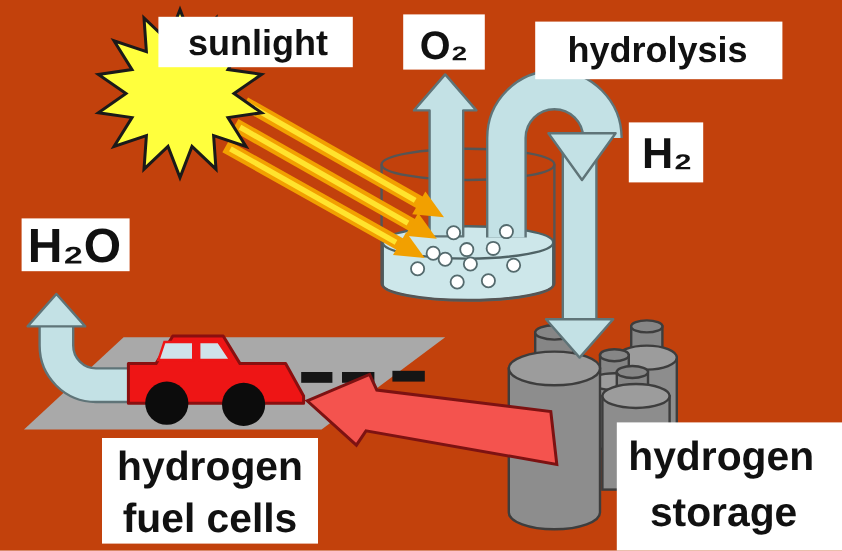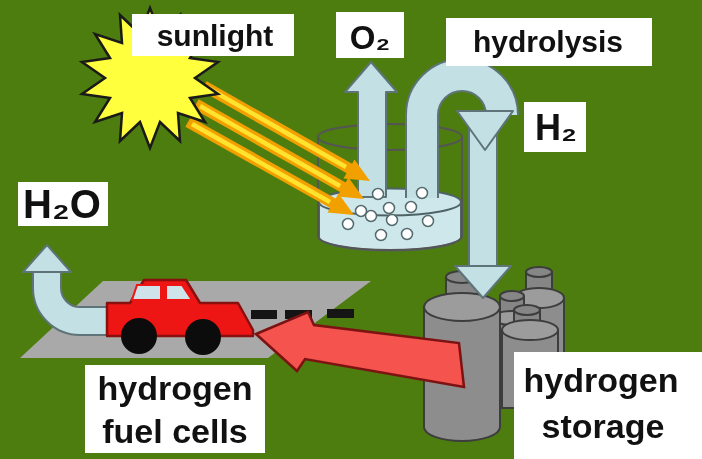--- a/index.html
+++ b/index.html
@@ -1,16 +1,16 @@
 <!DOCTYPE html>
 <html style="--text-black: #111111; --arrow-blue: #c3e1e5; --arrow-blue-outline: #5f7478; --water-blue: #cde7ea; --sun-yellow: #ffff3d; --ray-orange: #f2a000; --ray-yellow: #ffe32e; --car-red: #ee1515; --car-outline: #8a0f0f; --window-blue: #cfe3ea; --red-arrow: #f4534e; --red-arrow-outline: #7d1212; --road-gray: #a9a9a9; --tank-gray: #8d8d8d; --tank-top-gray: #9c9c9c; --tank-neck-gray: #868686;"><head>
 <meta charset="utf-8">
 <style>
   html,body{margin:0;padding:0;background:#fff}
-  .stage{position:relative;width:702px;height:459px;background:#4d7c0f;overflow:hidden}
+  .stage{position:relative;width:702px;height:459px;background:#c2410c;overflow:hidden}
   svg{display:block}
   text{font-family:"Liberation Sans","DejaVu Sans",sans-serif;font-weight:bold;fill:var(--text-black);text-anchor:middle}
   .blue{fill:var(--arrow-blue);stroke:var(--arrow-blue-outline);stroke-width:2;stroke-linejoin:round}
   .blue-under{stroke:var(--arrow-blue-outline);fill:none}
   .blue-over{stroke:var(--arrow-blue);fill:none}
   .water{fill:var(--water-blue);stroke:#4f6366;stroke-width:2}
   .glass{fill:none;stroke:#555555;stroke-width:2}
   .bubble{fill:#ffffff;stroke:#546a6d;stroke-width:1.5}
   .tank{fill:var(--tank-gray);stroke:#3d3d3d;stroke-width:2}
   .tank-top{fill:var(--tank-top-gray);stroke:#3d3d3d;stroke-width:2}

